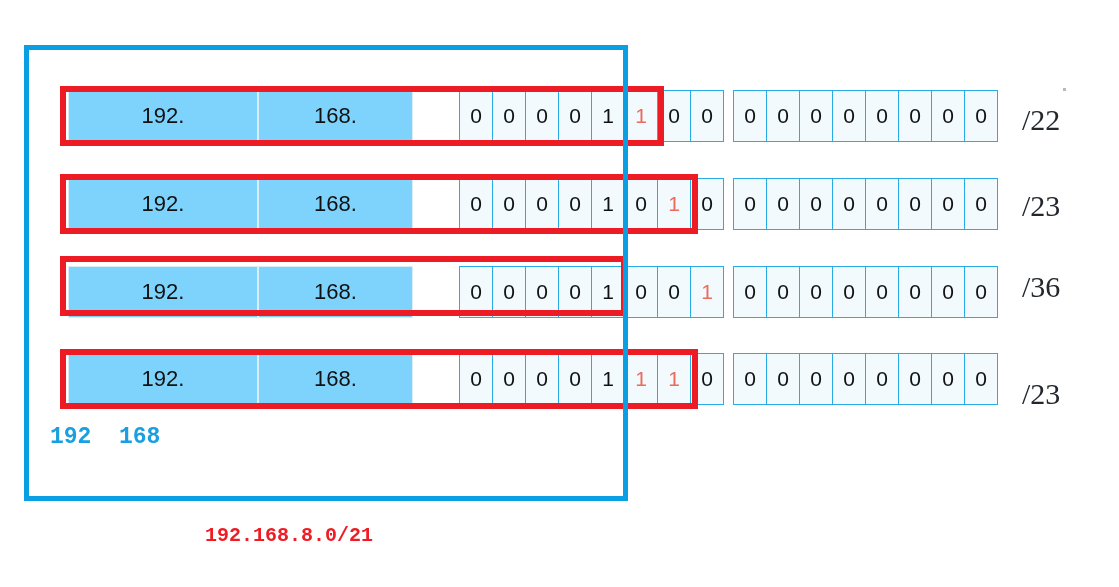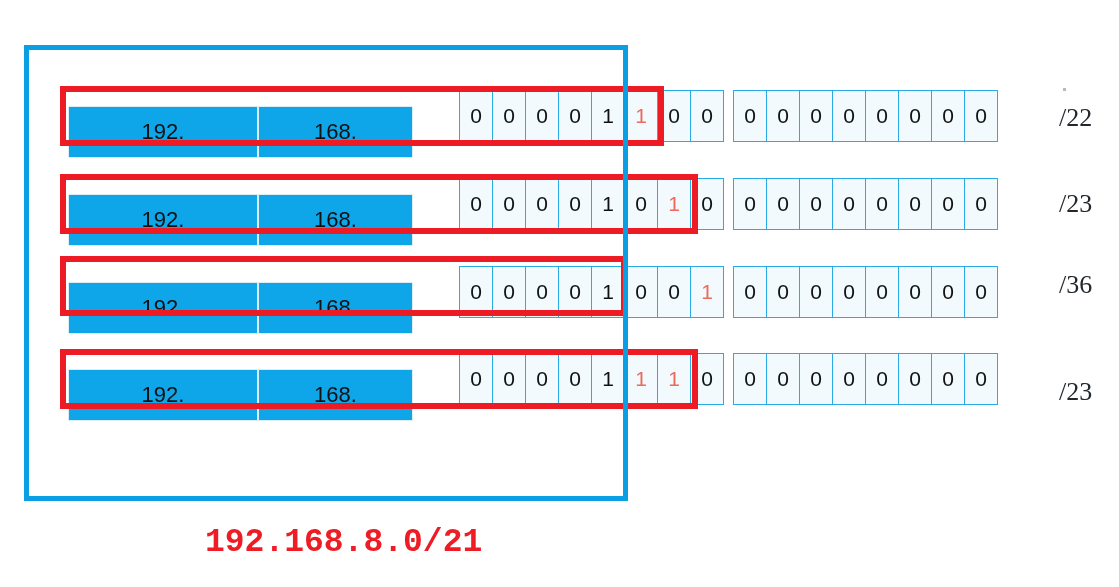--- a/index.html
+++ b/index.html
@@ -40,24 +40,24 @@
     z-index: 10;
   }
   .row-1 { top: 90px; }
   .row-2 { top: 178px; }
   .row-3 { top: 266px; }
   .row-4 { top: 353px; }
 
   
   .octet-txt {
     position: absolute;
-    top: 16px;
-    height: 52px;
-    box-sizing: border-box;
-    background: #0ea5e9;
+    top: 0;
+    height: 52px;
+    box-sizing: border-box;
+    background: #7dd3fc;
     border: 1px solid #dbeef8;
     display: flex;
     align-items: center;
     justify-content: center;
     font-family: "Liberation Sans", sans-serif;
     font-size: 22px;
     color: #111111;
   }
   .oct-a { left: 68px;  width: 190px; }
   .oct-b { left: 258px; width: 155px; }
@@ -103,24 +103,23 @@
   .rb-1 { left: 60px; top: 86px;  width: 604px;  height: 60px; }
   .rb-2 { left: 60px; top: 174px; width: 638px;  height: 60px; }
   .rb-3 { left: 60px; top: 256px; width: 567px;  height: 60px; }
   .rb-4 { left: 60px; top: 349px; width: 638px;  height: 60px; }
 
   
   .cidr {
     position: absolute;
     left: 1022px;
     font-family: "Liberation Serif", serif;
-    font-size: 26px;
+    font-size: 30px;
     color: #23282d;
     z-index: 15;
-    margin-left: 37px;
   }
   .cidr-1 { top: 103px; }
   .cidr-2 { top: 189px; }
   .cidr-3 { top: 270px; }
   .cidr-4 { top: 377px; }
 
   
   .sumline {
     position: absolute;
     top: 424px;
@@ -133,21 +132,21 @@
   }
   .sum-a { left: 50px; }
   .sum-b { left: 462px; }
 
   
   .caption {
     position: absolute;
     left: 205px;
     top: 524px;
     font-family: "Liberation Mono", "DejaVu Sans Mono", monospace;
-    font-size: 33px;
+    font-size: 20px;
     font-weight: bold;
     color: #ee1c25;
     white-space: pre;
     z-index: 15;
   }
 
   
   .artifact-dot {
     position: absolute;
     left: 1063px;
@@ -270,16 +269,17 @@
   <div class="cidr cidr-3">/36</div>
   <div class="cidr cidr-4">/23</div>
 
   <div class="red-box rb-1"></div>
   <div class="red-box rb-2"></div>
   <div class="red-box rb-3"></div>
   <div class="red-box rb-4"></div>
 
   <div class="blue-rect"></div>
 
+  <div class="sumline sum-a">192  168</div>
 
   <div class="caption">192.168.8.0/21</div>
 
 </div>
 
 </body></html>

